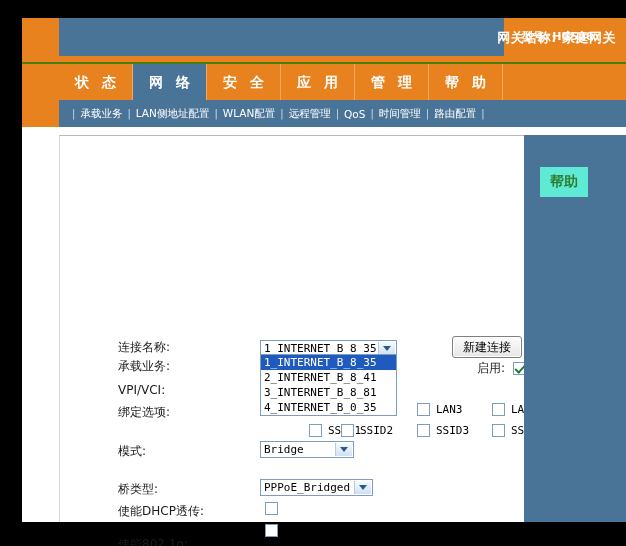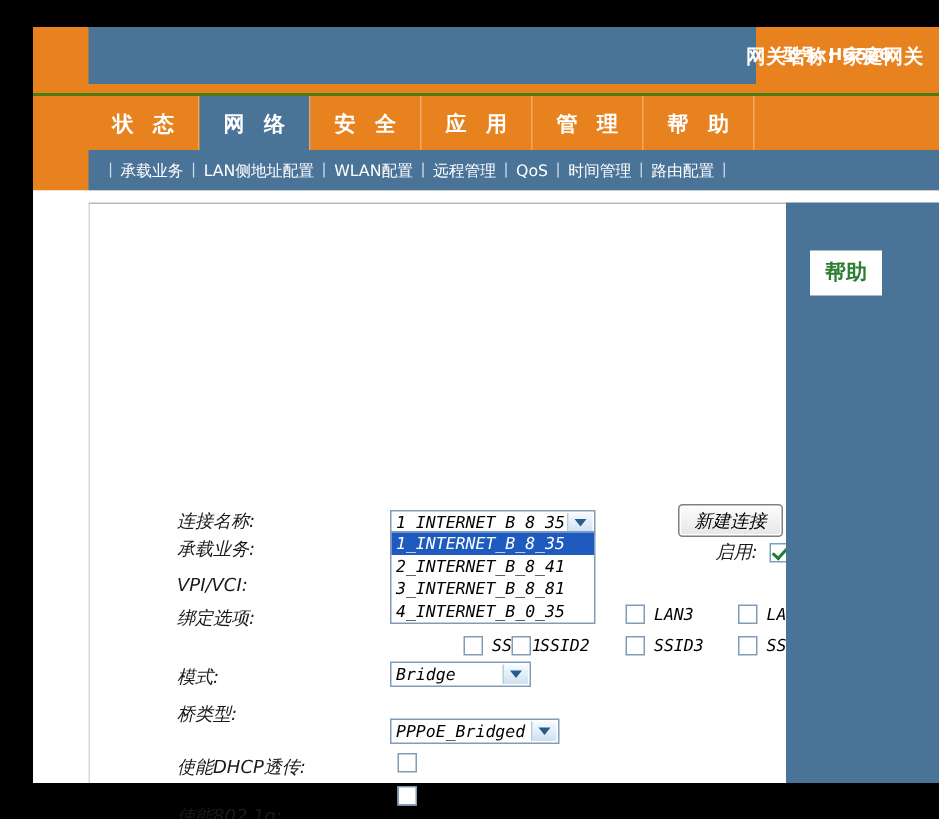--- a/index.html
+++ b/index.html
@@ -189,38 +189,37 @@
     width: 102px;
     height: 387px;
     background: #4a7398;
   }
   .help-box {
     position: absolute;
     left: 16px;
     top: 32px;
     width: 48px;
     height: 30px;
-    background: #ffffff;
+    background: #5eead4;
     display: flex;
     align-items: center;
     justify-content: center;
     color: #2f7d32;
     font-size: 14px;
     font-weight: bold;
     cursor: pointer;
   }
 
   
   .form {
     position: absolute;
     left: 0;
     top: 0;
     width: 465px;
     height: 387px;
-    font-style: italic;
   }
   .row {
     position: absolute;
     display: flex;
     align-items: center;
   }
   .lbl {
     color: #1a1a1a;
     font-size: 12px;
     white-space: nowrap;
@@ -419,21 +418,21 @@
         </div>
         <div class="row" style="left:58px; top:247px;">
           <span class="lbl">VPI/VCI:</span>
         </div>
         <div class="row" style="left:58px; top:268px;">
           <span class="lbl">绑定选项:</span>
         </div>
         <div class="row" style="left:58px; top:307px;">
           <span class="lbl">模式:</span>
         </div>
-        <div class="row" style="left:58px; top:332px;">
+        <div class="row" style="left:58px; top:345px;">
           <span class="lbl">桥类型:</span>
         </div>
         <div class="row" style="left:58px; top:367px;">
           <span class="lbl">使能DHCP透传:</span>
         </div>
         <div class="row" style="left:58px; top:400px;">
           <span class="lbl">使能802.1q:</span>
         </div>
 
         <div class="dd-wrap">

